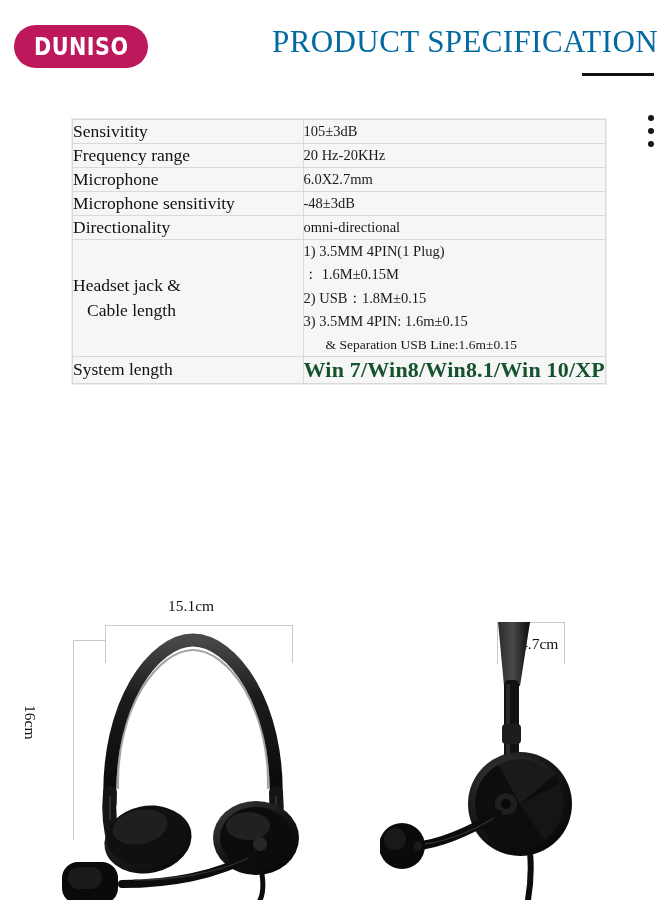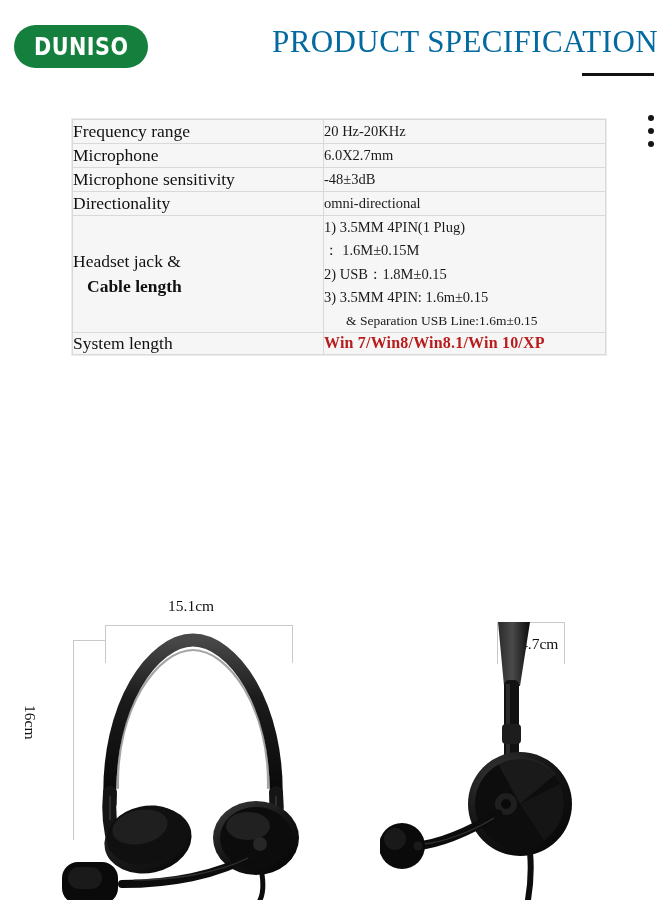--- a/index.html
+++ b/index.html
@@ -19,21 +19,21 @@
   
   #header {
     position: absolute;
     left: 0; top: 0;
     width: 660px; height: 105px;
   }
   #brand-logo {
     position: absolute;
     left: 14px; top: 25px;
     width: 134px; height: 43px;
-    background: #15803d;
+    background: #be185d;
     border-radius: 22px;
     display: flex;
     align-items: center;
     justify-content: center;
   }
   #brand-logo-text {
     color: #ffffff;
     font-family: "DejaVu Sans", "Liberation Sans", sans-serif;
     font-weight: 700;
     font-size: 24px;
@@ -101,42 +101,42 @@
   .row-std .cell-value { height: 23px; }
 
   .row-tall .cell-label {
     padding: 0 0 0 22px;
     line-height: 1.45;
   }
   .label-multiline {
     display: block;
     font-size: 17.5px;
   }
-  .label-multiline .l2 { display: block; padding-left: 14px; font-weight: bold; }
+  .label-multiline .l2 { display: block; padding-left: 14px; }
   .row-tall .cell-value {
     padding: 10px 0 10px 18px;
     font-size: 14.5px;
     line-height: 1.62;
   }
   .row-tall .cell-value div.sub {
     padding-left: 22px;
     font-size: 13.5px;
   }
   .row-system .cell-label {
     padding: 6px 0 6px 22px;
     font-size: 17.5px;
     border-right: none;
   }
   .row-system .cell-value {
     border-left: none;
     padding: 6px 0 6px 4px;
-    font-size: 16px;
+    font-size: 22px;
     font-weight: 700;
     letter-spacing: 0.2px;
-    color: #b91c1c;
+    color: #14532d;
     white-space: nowrap;
   }
 
   
   #diagrams {
     position: absolute;
     left: 0; top: 560px;
     width: 660px; height: 340px;
   }
   .dim-label {
@@ -193,20 +193,24 @@
 <div id="more-dots">
   <span></span>
   <span></span>
   <span></span>
 </div>
 
 <table id="spec-table">
   <tbody>
 
 
+    <tr class="row-std">
+      <td class="cell-label">Sensivitity</td>
+      <td class="cell-value">105±3dB</td>
+    </tr>
 
     <tr class="row-std">
       <td class="cell-label">Frequency range</td>
       <td class="cell-value">20 Hz-20KHz</td>
     </tr>
 
     <tr class="row-std">
       <td class="cell-label">Microphone</td>
       <td class="cell-value">6.0X2.7mm</td>
     </tr>

